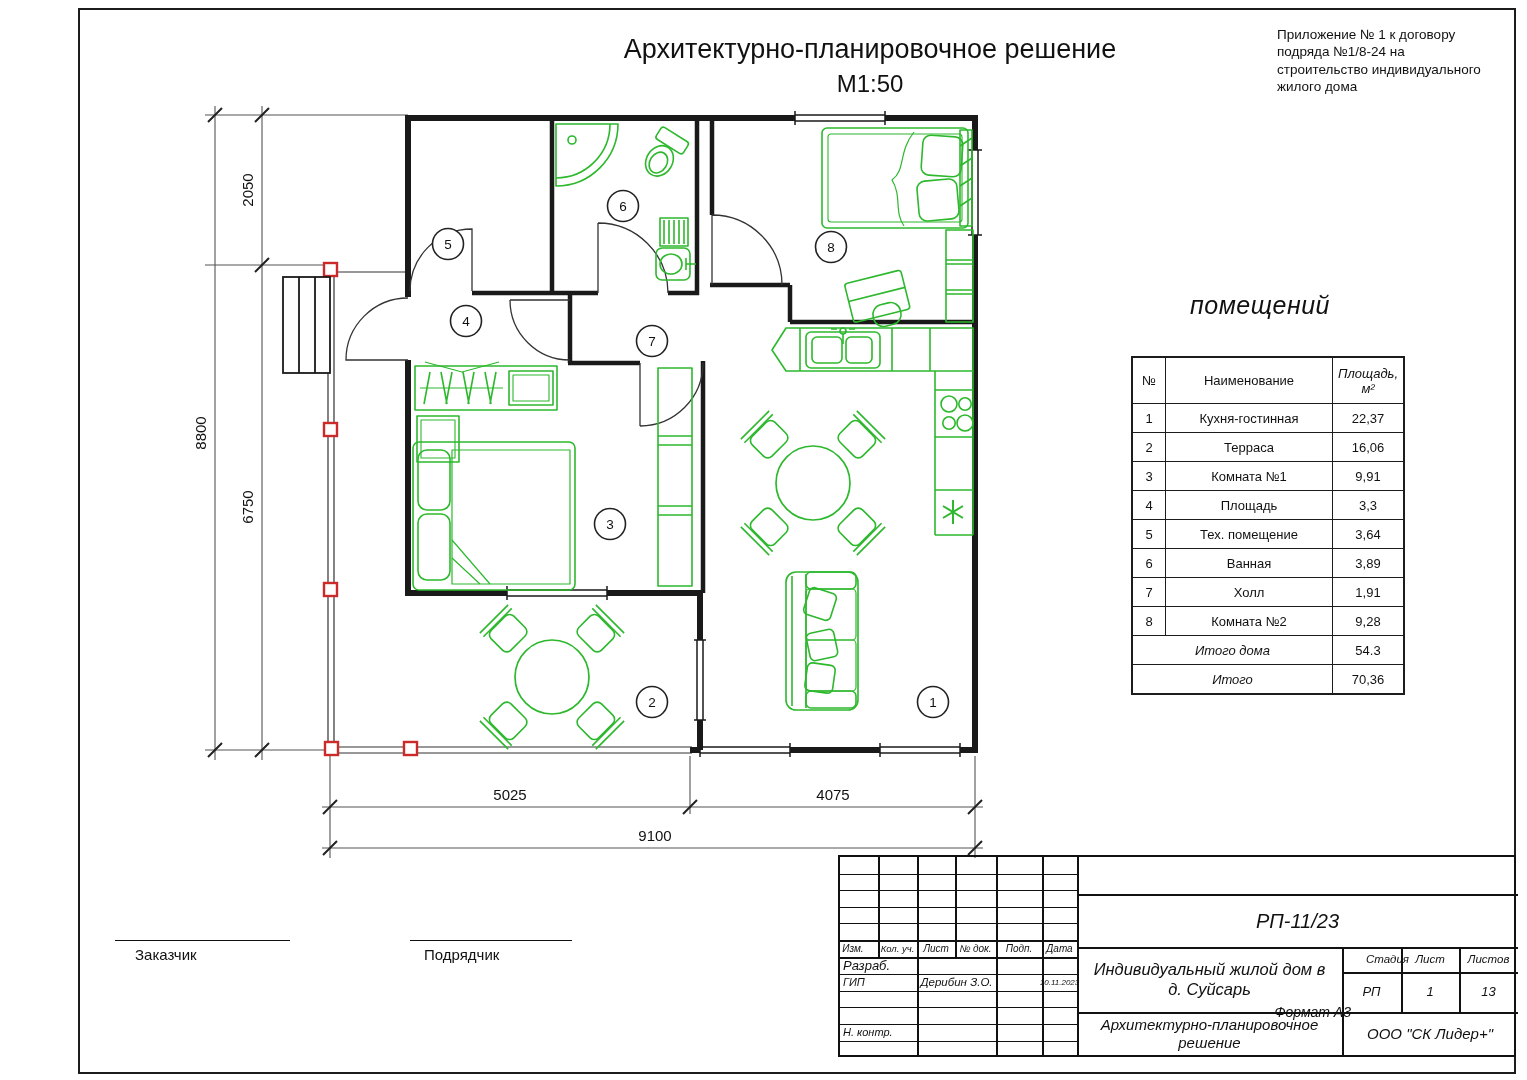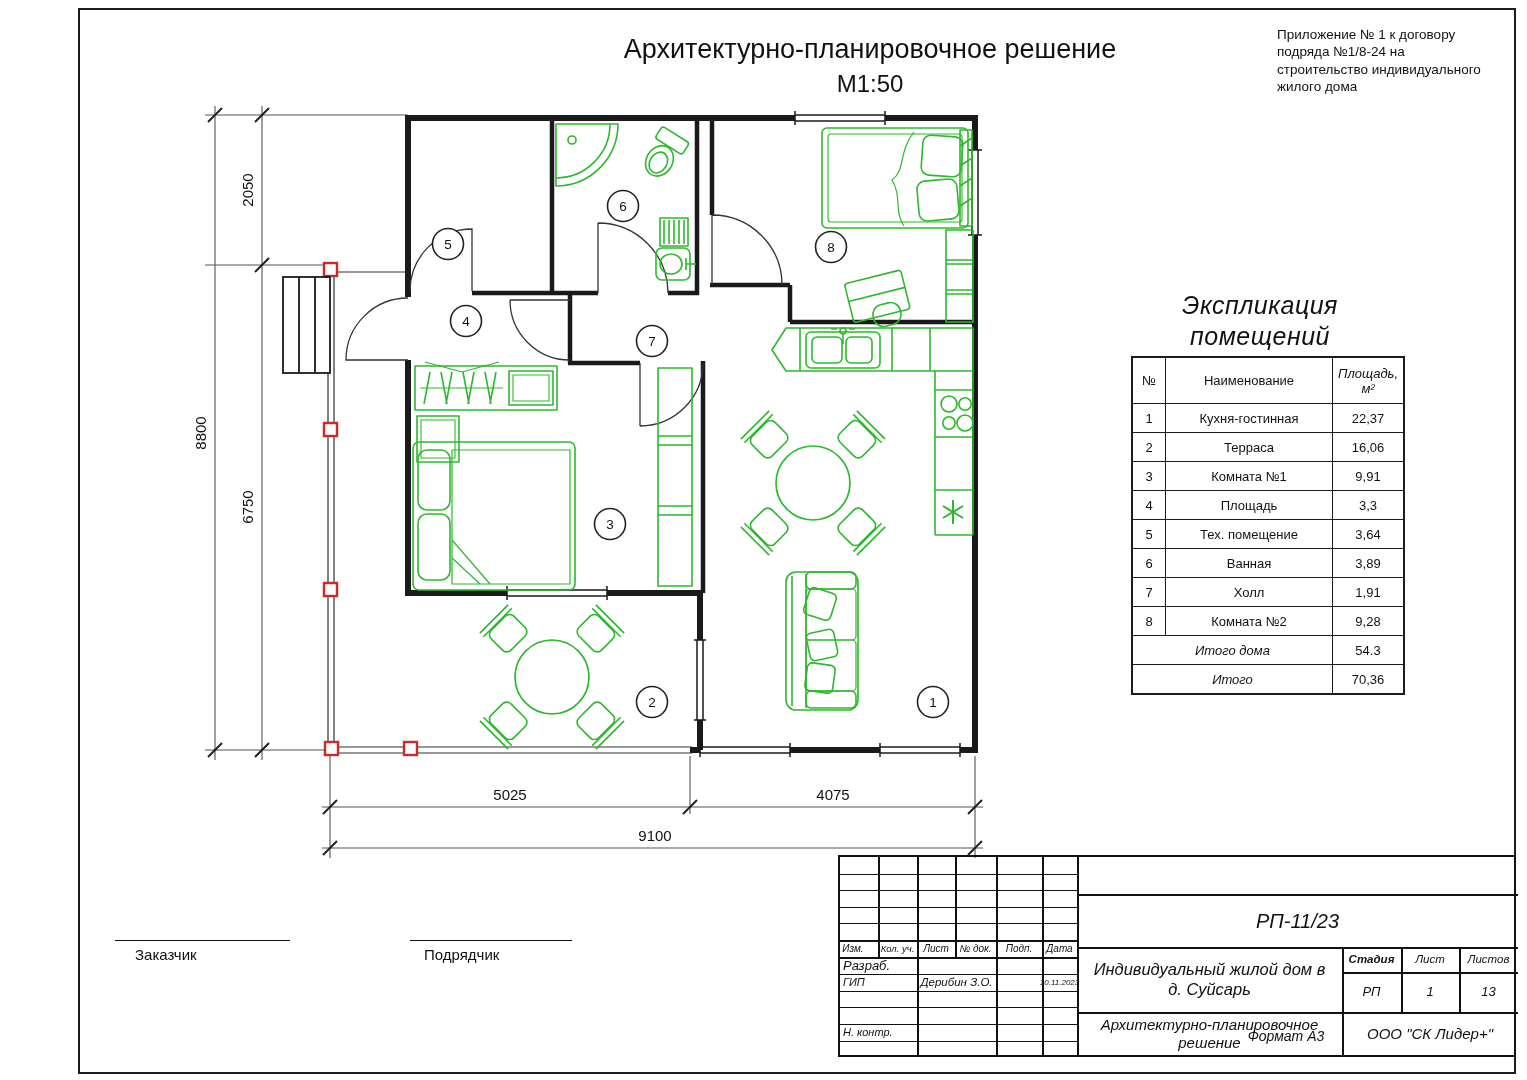--- a/index.html
+++ b/index.html
@@ -23,21 +23,21 @@
   .tot-name{font-style:italic;font-size:13.5px;}
   .area-val{font-size:14px;}
   .sig-line{border-top:1.6px solid #111;height:0;}
   .sig-label{font-size:15px;}
   .stamp{left:838px;top:855px;width:678px;height:202px;border:2px solid #111;
          box-sizing:border-box;font-style:italic;}
   .ln{position:absolute;background:#111;}
   .st{position:absolute;display:flex;align-items:center;justify-content:center;
       text-align:center;line-height:1.2;}
   .st.left{justify-content:flex-start;padding-left:3px;box-sizing:border-box;}
-  .fmt{left:1221px;top:1028px;width:130px;text-align:center;font-style:italic;font-size:14px;}
+  .fmt{left:1221px;top:1004px;width:130px;text-align:right;font-style:italic;font-size:14px;}
   svg.plan{position:absolute;left:0;top:0;}
   svg text{font-family:"Liberation Sans",sans-serif;}
 </style>
 </head>
 <body>
 
 <div class="sheet">
   <div class="frame"></div>
 
   <svg class="plan" width="1527" height="1080" viewBox="0 0 1527 1080">
@@ -287,21 +287,20 @@
   <div class="abs main-scale">М1:50</div>
 
   <div class="abs appendix">
     <div>Приложение № 1 к договору</div>
     <div>подряда №1/8-24  на</div>
     <div>строительство индивидуального</div>
     <div>жилого дома</div>
   </div>
 
   <div class="abs expl-title">
-    <div>Экспликация</div>
     <div>помещений</div>
   </div>
 
   <table class="expl-table">
     <thead>
       <tr>
         <th class="col-num">№</th>
         <th class="col-name">Наименование</th>
         <th class="col-area">
           <div>Площадь,</div>
@@ -401,21 +400,21 @@
     <div class="st" style="left:202px;top:83px;width:35px;height:17px;font-size:10px;">Дата</div>
 
     <div class="st left" style="left:0;top:100px;width:77px;height:17px;font-size:13px;">Разраб.</div>
     <div class="st left" style="left:0;top:117px;width:77px;height:17px;font-size:11px;">ГИП</div>
     <div class="st" style="left:77px;top:117px;width:79px;height:17px;font-size:11.5px;">Дерибин З.О.</div>
     <div class="st" style="left:202px;top:117px;width:35px;height:17px;font-size:8px;">10.11.2023</div>
     <div class="st left" style="left:0;top:167px;width:60px;height:17px;font-size:11px;">Н. контр.</div>
 
     <div class="st" style="left:237px;top:37px;width:441px;height:53px;font-size:20px;">РП-11/23</div>
     <div class="st" style="left:237px;top:90px;width:265px;height:65px;font-size:16.5px;padding:16px 10px;box-sizing:border-box;">Индивидуальный жилой дом в д. Суйсарь</div>
-    <div class="st" style="left:502px;top:90px;width:59px;height:26px;font-size:11.5px;font-weight:bold;">Стадия</div>
+    <div class="st" style="left:518px;top:90px;width:59px;height:26px;font-size:11.5px;">Стадия</div>
     <div class="st" style="left:561px;top:90px;width:58px;height:25px;font-size:11.5px;">Лист</div>
     <div class="st" style="left:619px;top:90px;width:59px;height:25px;font-size:11.5px;">Листов</div>
     <div class="st" style="left:502px;top:115px;width:59px;height:40px;font-size:13px;">РП</div>
     <div class="st" style="left:561px;top:115px;width:58px;height:40px;font-size:13px;">1</div>
     <div class="st" style="left:619px;top:115px;width:59px;height:40px;font-size:13px;">13</div>
     <div class="st" style="left:237px;top:155px;width:265px;height:43px;font-size:15px;padding:0 10px;box-sizing:border-box;">Архитектурно-планировочное решение</div>
     <div class="st" style="left:502px;top:155px;width:176px;height:43px;font-size:15px;">ООО "СК Лидер+"</div>
   </div>
 
   <div class="abs fmt">Формат А3</div>

